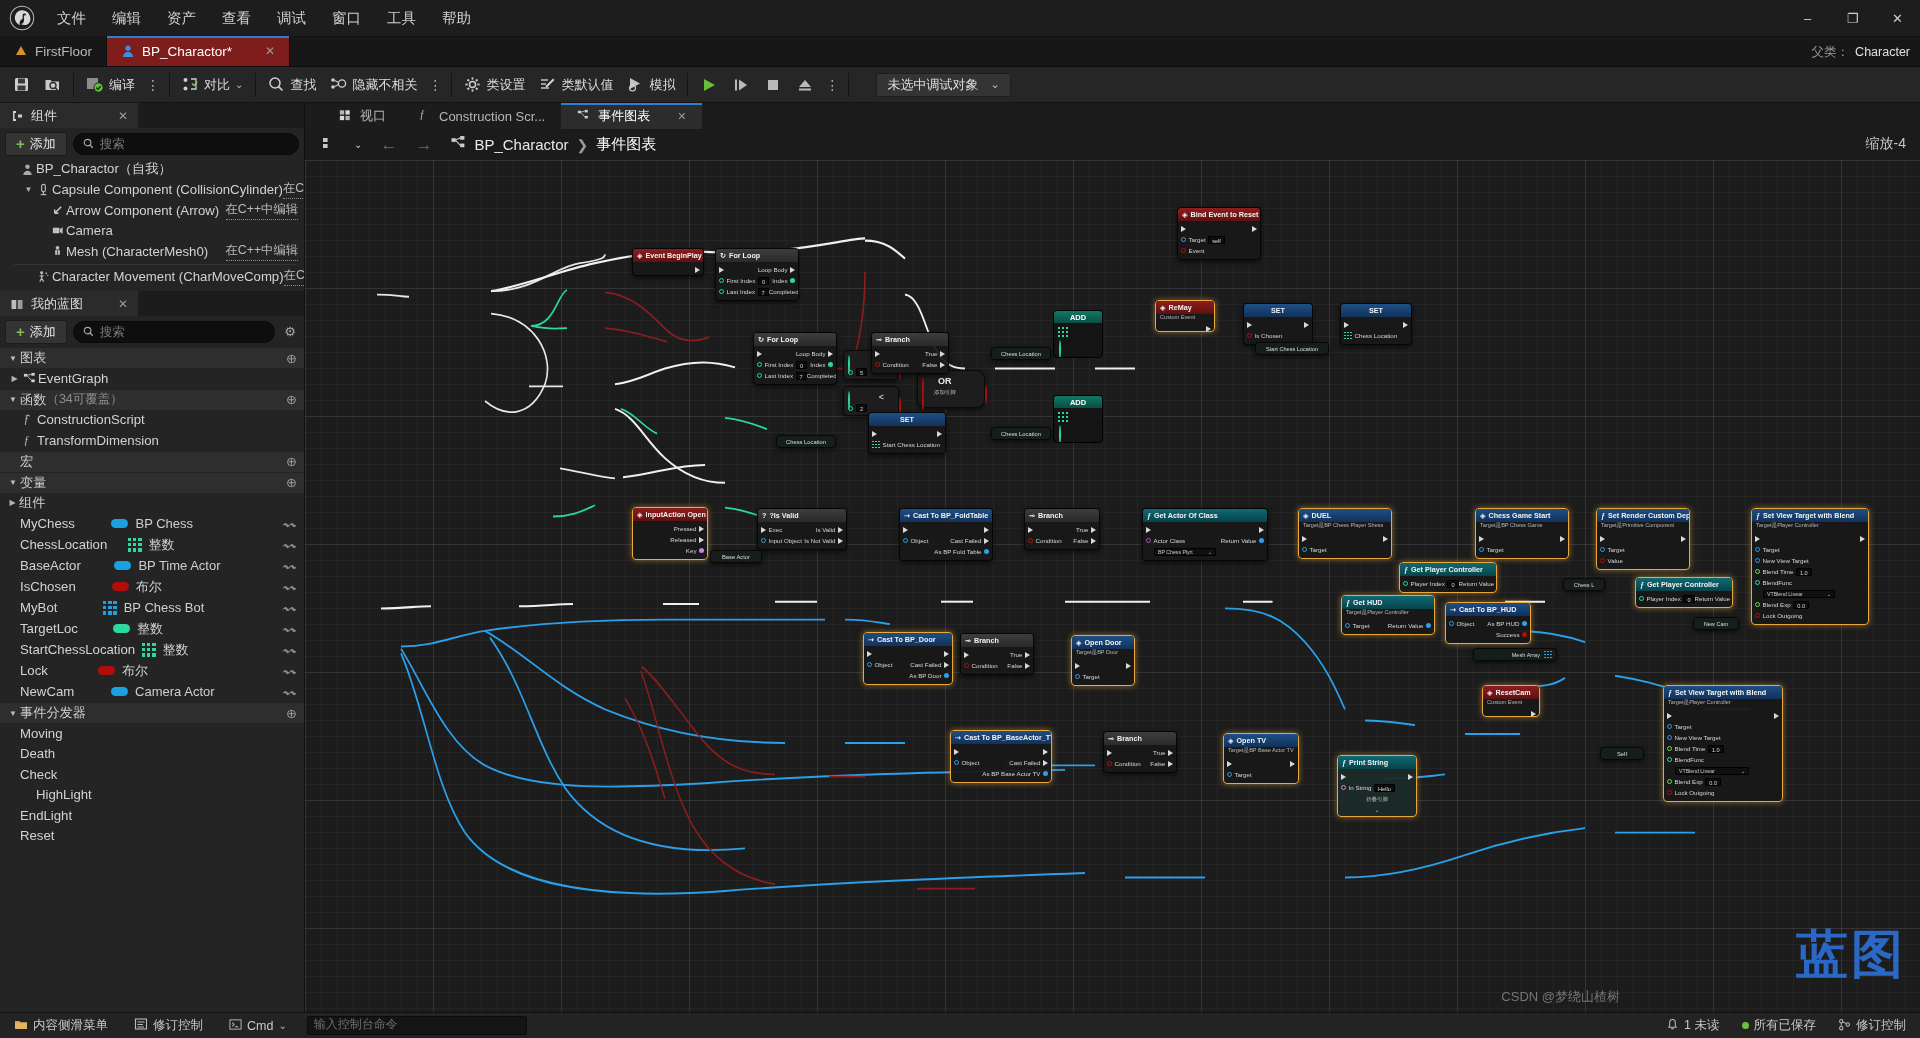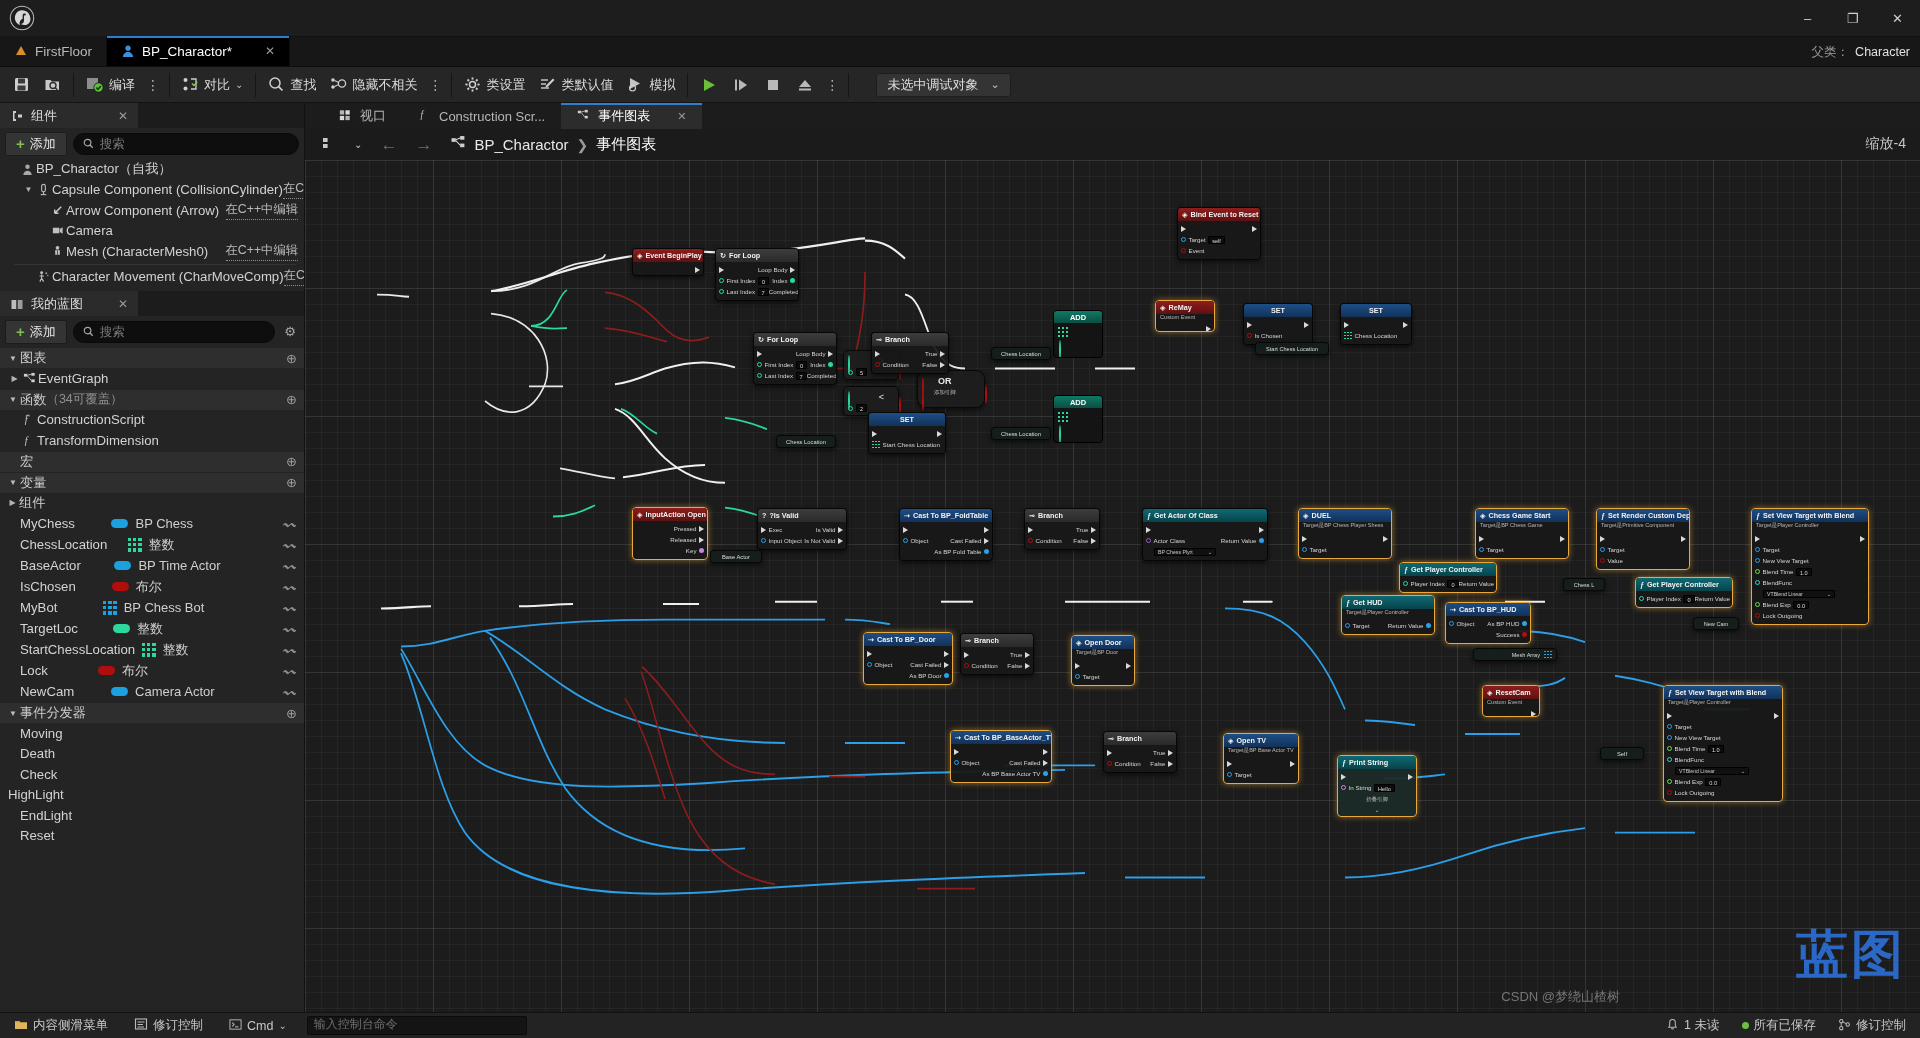--- a/index.html
+++ b/index.html
@@ -31,21 +31,21 @@
   
   .tabstrip {
     height: 30px; background: #171717; display: flex; align-items: flex-end;
     flex: none; position: relative; border-bottom: 1px solid #0e0e0e;
   }
   .doctab {
     height: 30px; display: flex; align-items: center; gap: 7px;
     padding: 0 14px; font-size: 13.5px; color: #b9b9b9; background: #171717;
     border-right: 1px solid #0e0e0e; position: relative;
   }
-  .doctab.active { background: #000000; color: #ffffff; }
+  .doctab.active { background: #7f1d1d; color: #ffffff; }
   .doctab.active::before {
     content: ""; position: absolute; left: 0; right: 0; top: 0; height: 2px; background: #2f7fd1;
   }
   .doctab .tabclose { margin-left: 26px; font-size: 12px; color: #9a9a9a; }
   .tab-ic { width: 14px; height: 14px; display: inline-block; }
   .parentclass {
     position: absolute; right: 10px; top: 0; height: 30px; display: flex; align-items: center;
     font-size: 12.5px; color: #9a9a9a; gap: 6px;
   }
   .parentclass .pval { color: #e2e2e2; }
@@ -217,20 +217,30 @@
 
 <div class="app">
 
   <div class="titlebar">
     <div class="ue-logo">
       <svg viewBox="0 0 40 40">
           <circle cx="20" cy="20" r="18" fill="none" stroke="#b9b9b9" stroke-width="1.6"></circle>
         <path d="M20 8c-6 0-11 5-11 12 0 5 3 9 8 11-1-2-1-4 0-6 1-2 2-3 4-4v-5c0-2 1-3 3-3 1 0 2 .5 2 1.5 0 1-1 1.5-2 1.5-.5 0-1-.2-1-.7v9c0 3-2 5-5 5 2 1 4 1.6 6 1.6 5 0 9-4 9-9 0-8-5-14-13-14z" fill="#d7d7d7"></path>
       </svg>
     </div>
+    <div class="menubar">
+      <div class="mi">文件</div>
+      <div class="mi">编辑</div>
+      <div class="mi">资产</div>
+      <div class="mi">查看</div>
+      <div class="mi">调试</div>
+      <div class="mi">窗口</div>
+      <div class="mi">工具</div>
+      <div class="mi">帮助</div>
+    </div>
     <div class="winctrls">
       <div class="wb">–</div>
       <div class="wb">❐</div>
       <div class="wb close">✕</div>
     </div>
   </div>
 
   <div class="tabstrip">
     <div class="doctab">
       <span class="tab-ic">
@@ -713,21 +723,21 @@
           </div>
           <div class="trow" style="padding-left:20px">
               <span class="tlabel">Moving</span>
             </div>
           <div class="trow" style="padding-left:20px">
               <span class="tlabel">Death</span>
             </div>
           <div class="trow" style="padding-left:20px">
               <span class="tlabel">Check</span>
             </div>
-          <div class="trow" style="padding-left:8px">
+          <div class="trow" style="padding-left:36px">
               <span class="tlabel">HighLight</span>
             </div>
           <div class="trow" style="padding-left:20px">
               <span class="tlabel">EndLight</span>
             </div>
           <div class="trow" style="padding-left:20px">
               <span class="tlabel">Reset</span>
             </div>
         </div>
       </div>

